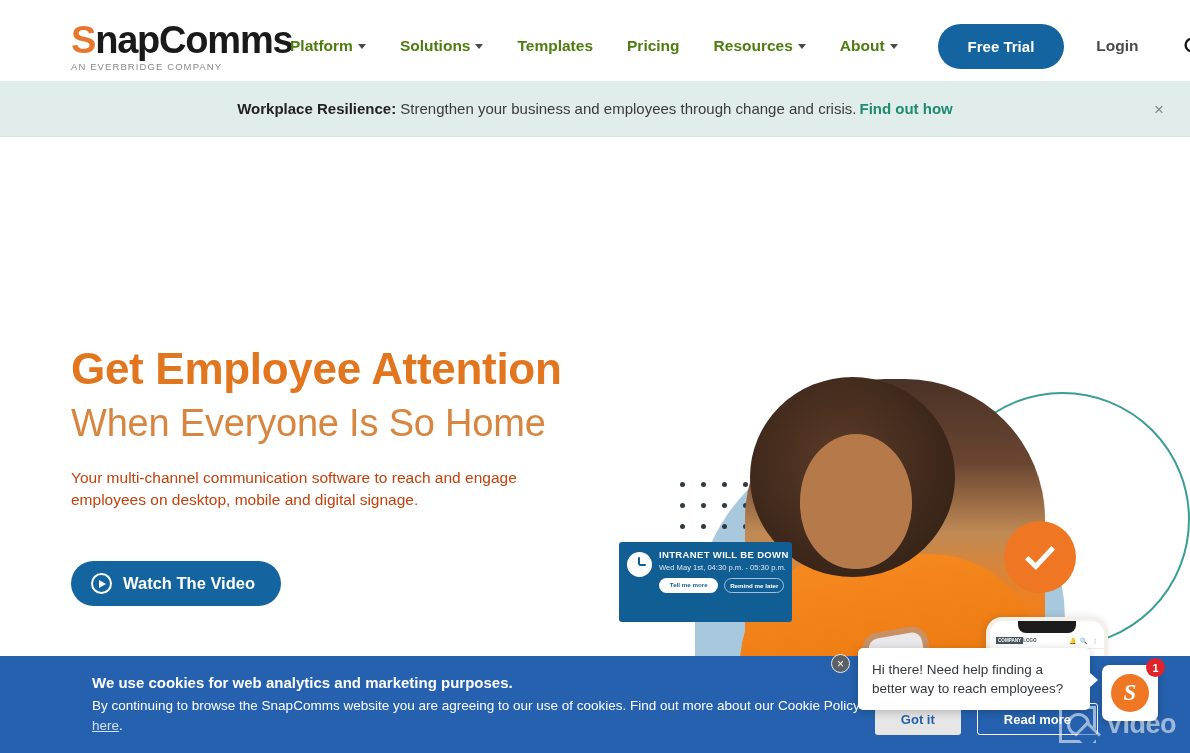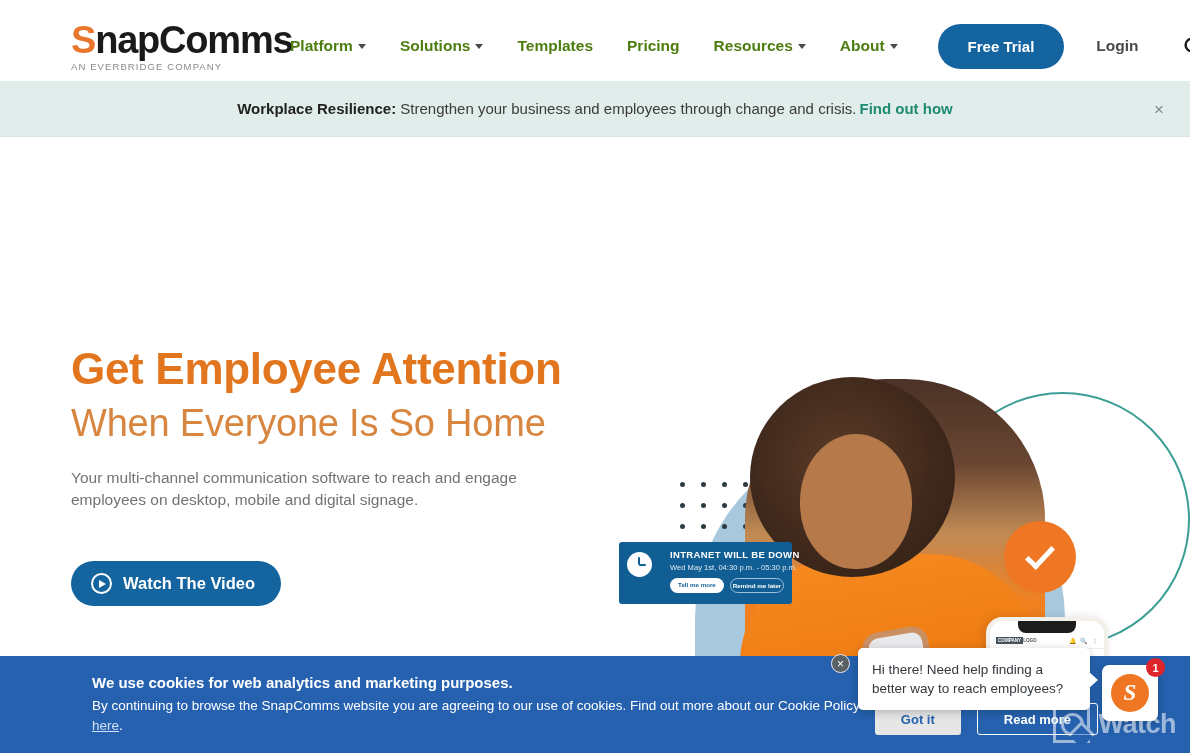--- a/index.html
+++ b/index.html
@@ -73,21 +73,21 @@
   .hero-copy { position: absolute; left: 71px; top: 193px; width: 520px; }
   .h1-line1 {
     font-size: 44px; font-weight: bold; color: #e2761f; line-height: 54px;
     letter-spacing: -0.3px; white-space: nowrap;
   }
   .h1-line2 {
     font-size: 38px; font-weight: normal; color: #d8853f; line-height: 50px;
     letter-spacing: -0.2px; margin-top: 2px; white-space: nowrap;
   }
   .hero-sub {
-    font-size: 15.5px; color: #737373; line-height: 22px; margin-top: 19px;
+    font-size: 15.5px; color: #c2410c; line-height: 22px; margin-top: 19px;
     width: 480px;
   }
   .btn-video {
     margin-top: 50px; background: #1464a0; color: #fff; border: none;
     border-radius: 26px; height: 45px; padding: 0 26px 0 20px;
     display: inline-flex; align-items: center; cursor: pointer;
     font-size: 16.5px; font-weight: bold;
     font-family: "Liberation Sans", sans-serif;
   }
   .play-ring {
@@ -149,23 +149,23 @@
     display: flex; align-items: center; justify-content: center;
   }
   .check-mark {
     width: 28px; height: 15px; border-left: 5px solid #fff;
     border-bottom: 5px solid #fff; transform: rotate(-47deg);
     margin-top: -6px;
   }
 
   
   .alert-card {
-    position: absolute; left: 19px; top: 313px; width: 173px; height: 62px;
+    position: absolute; left: 19px; top: 313px; width: 173px; height: 80px;
     background: #115e94; border-radius: 3px; padding: 7px 8px 6px 8px;
-    color: #fff; display: flex; gap: 18px;
+    color: #fff; display: flex; gap: 7px;
   }
   .clock-icon {
     width: 25px; height: 25px; border-radius: 50%; background: #fff;
     flex: none; margin-top: 3px; position: relative;
   }
   .clock-icon::before {
     content:""; position:absolute; left:11px; top:5px; width:2px; height:8px;
     background:#115e94; border-radius:1px;
   }
   .clock-icon::after {
@@ -475,16 +475,16 @@
 
   <div class="chat-close">×</div>
   <div class="chat-bubble">Hi there! Need help finding a better way to reach employees?</div>
   <div class="chat-launcher">
     <div class="chat-avatar">S</div>
     <div class="chat-badge">1</div>
   </div>
 
   <div class="revain">
     <div class="revain-mark"></div>
-    <div class="revain-text">Watch</div>
+    <div class="revain-text">Video</div>
   </div>
 
 </div>
 
 </body></html>

